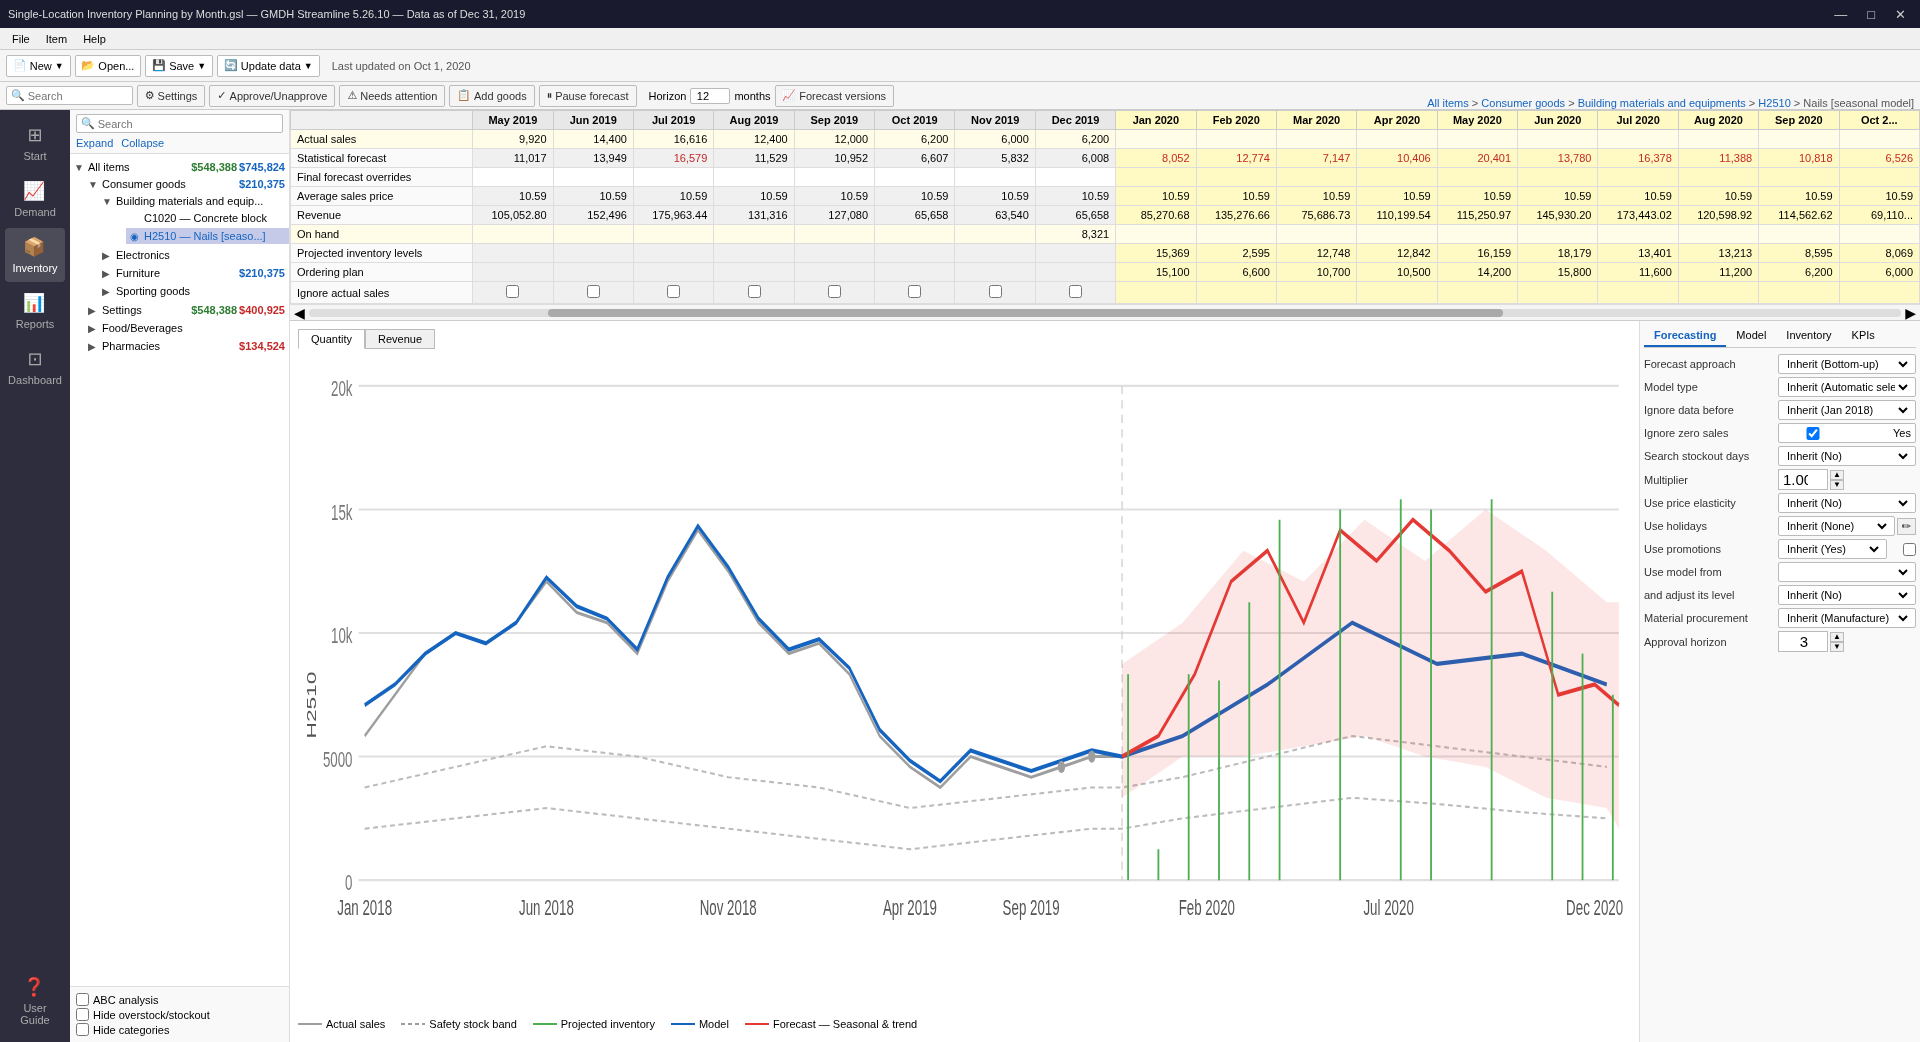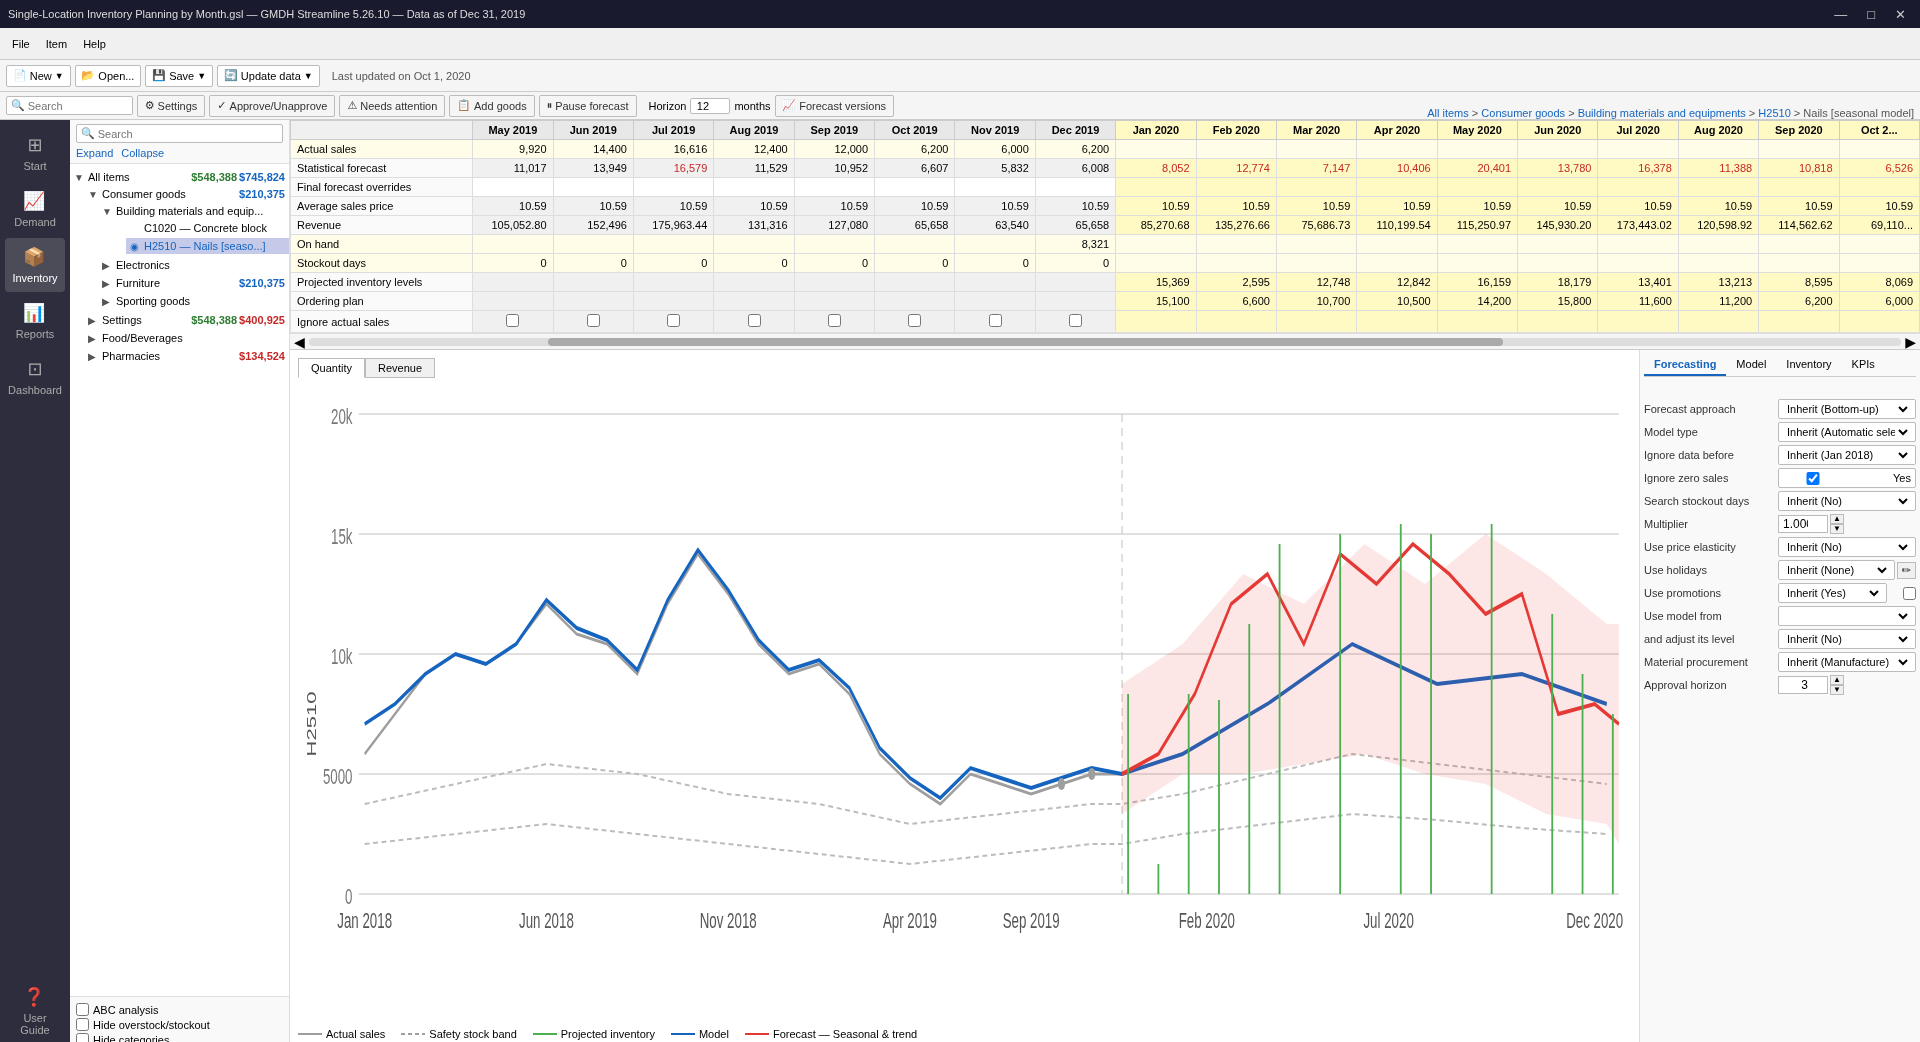--- a/index.html
+++ b/index.html
@@ -15,21 +15,21 @@
       padding: 0 8px;
       justify-content: space-between;
     }
     #titlebar .title { font-size: 11px; color: #ddd; }
     #titlebar .win-controls { display: flex; gap: 8px; }
     #titlebar .win-btn { background: none; border: none; color: #ccc; cursor: pointer; font-size: 13px; padding: 2px 6px; }
 
     
     #menubar {
       background: #f0f0f0;
-      height: 32px;
+      height: 22px;
       display: flex;
       align-items: center;
       padding: 0 4px;
       border-bottom: 1px solid #ccc;
     }
     #menubar span { padding: 2px 8px; cursor: pointer; font-size: 11px; }
 
     
     #toolbar {
       background: #f5f5f5;
@@ -210,39 +210,39 @@
     #chart-svg-wrapper { flex: 1; position: relative; }
 
     
     #settings-panel {
       width: 280px;
       background: #f9f9f9;
       overflow-y: auto;
       padding: 4px;
     }
     #settings-tabs {
-      display: flex; border-bottom: 1px solid #ccc; margin-bottom: 22px;
+      display: flex; border-bottom: 1px solid #ccc; margin-bottom: 6px;
     }
     .settings-tab {
       padding: 4px 10px; cursor: pointer; font-size: 11px;
       border-bottom: 2px solid transparent;
     }
     .settings-tab.active { border-bottom-color: #1565c0; color: #1565c0; font-weight: 600; }
     .settings-row {
       display: flex; align-items: center; margin: 3px 0; gap: 4px;
     }
     .settings-label { width: 130px; flex-shrink: 0; font-size: 11px; color: #333; }
     .settings-value {
       flex: 1; border: 1px solid #bbb; border-radius: 2px; background: #fff;
       padding: 2px 4px; font-size: 11px; display: flex; align-items: center;
       justify-content: space-between; min-height: 20px;
     }
     .settings-value select { border: none; background: transparent; font-size: 11px; width: 100%; outline: none; }
     .settings-value input { border: none; background: transparent; font-size: 11px; width: 60px; outline: none; text-align: right; }
-    .num-input { width: 50px; border: 1px solid #bbb; padding: 1px 4px; font-size: 12px; text-align: right; }
+    .num-input { width: 50px; border: 1px solid #bbb; padding: 1px 4px; font-size: 15px; text-align: right; }
     .num-spin { display: flex; flex-direction: column; }
     .spin-btn { font-size: 8px; line-height: 8px; cursor: pointer; padding: 0 2px; border: 1px solid #bbb; background: #f0f0f0; }
 
     
     #chart-legend {
       display: flex; gap: 16px; padding: 4px 0; font-size: 11px;
       flex-wrap: wrap;
     }
     .legend-item { display: flex; align-items: center; gap: 4px; }
   </style>
@@ -620,41 +620,20 @@
             <td class="future"></td>
             <td class="future"></td>
             <td class="future"></td>
             <td class="future"></td>
             <td class="future"></td>
             <td class="future"></td>
             <td class="future"></td>
             <td class="future"></td>
           </tr>
 
-          <tr class="stockout">
-            <td class="row-label">Stockout days</td>
-            <td>0</td>
-            <td>0</td>
-            <td>0</td>
-            <td>0</td>
-            <td>0</td>
-            <td>0</td>
-            <td>0</td>
-            <td>0</td>
-            <td class="future"></td>
-            <td class="future"></td>
-            <td class="future"></td>
-            <td class="future"></td>
-            <td class="future"></td>
-            <td class="future"></td>
-            <td class="future"></td>
-            <td class="future"></td>
-            <td class="future"></td>
-            <td class="future"></td>
-          </tr>
 
           <tr>
             <td class="row-label">Projected inventory levels</td>
             <td></td>
             <td></td>
             <td></td>
             <td></td>
             <td></td>
             <td></td>
             <td></td>

